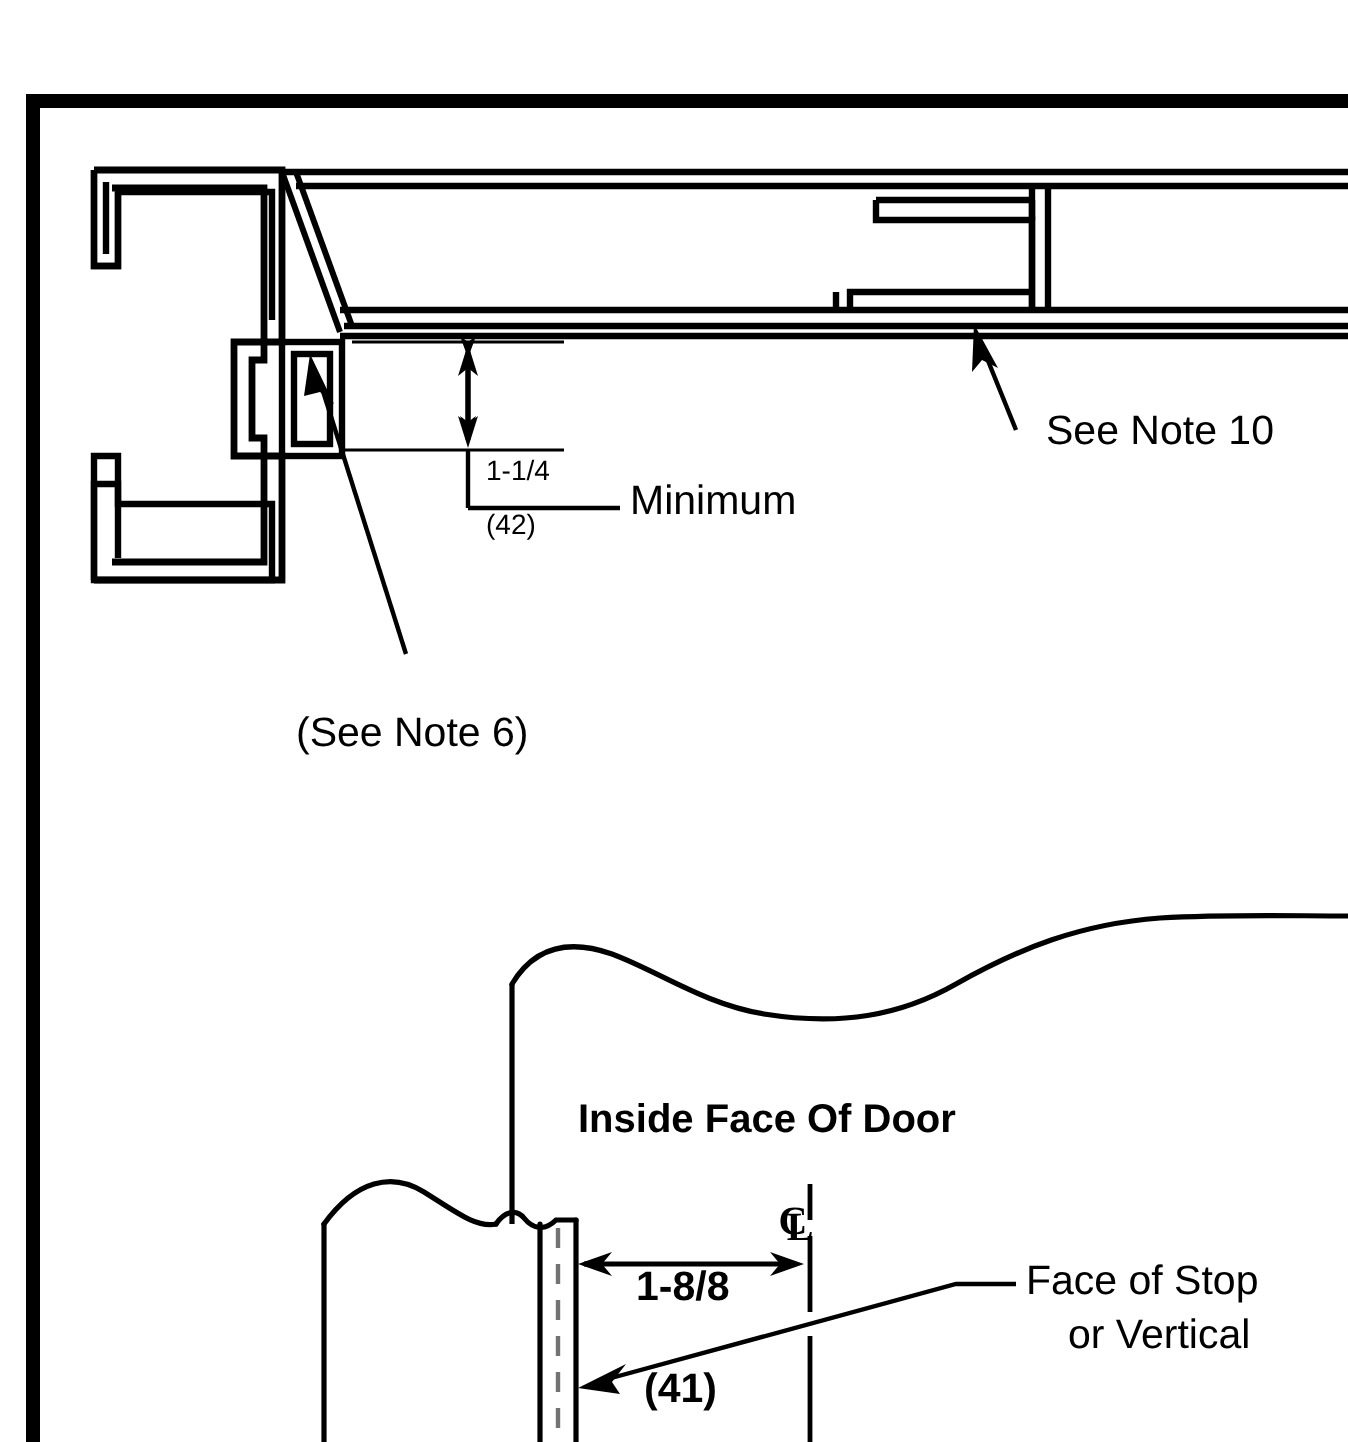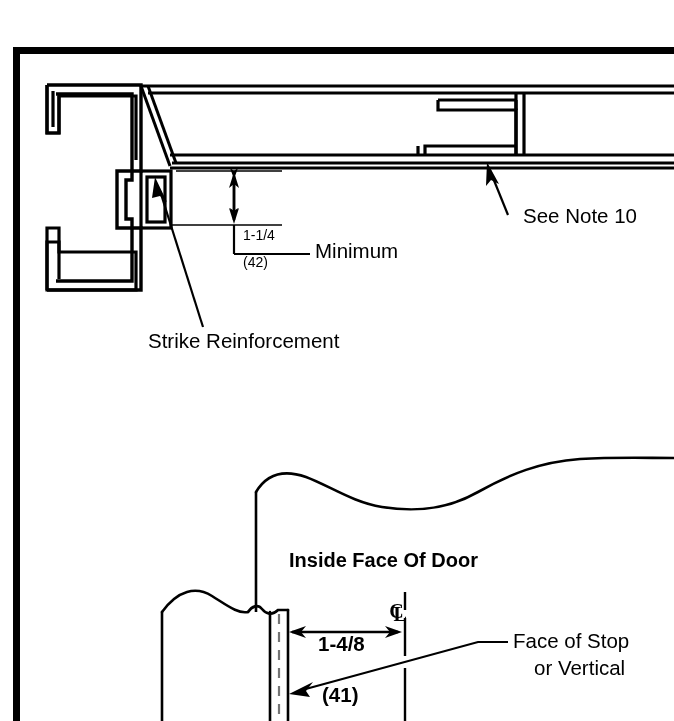--- a/index.html
+++ b/index.html
@@ -231,32 +231,32 @@
   </svg>
 
   <div class="lbl lbl-reg sz-note" style="left:523px; top:205px;">See Note 10</div>
 
   <div class="lbl lbl-reg sz-dimtop" style="left:243px; top:228px;">1-1/4</div>
 
   <div class="lbl lbl-reg sz-dimtop" style="left:243px; top:255px;">(42)</div>
 
   <div class="lbl lbl-reg sz-note" style="left:315px; top:240px;text-align:right;">Minimum</div>
 
-  <div class="lbl lbl-reg sz-note" style="left:148px; top:330px;">Strike Reinforcement</div>
-
+
+  <div class="lbl lbl-reg sz-note" style="left:148px; top:356px;">(See Note 6)</div>
 
   <div class="lbl lbl-bold sz-head" style="left:289px; top:522px;">Inside Face Of Door</div>
 
   <div class="lbl lbl-bold sz-head" style="left:390px; top:574px;">
     <span class="cl-glyph">
       <span class="cl-c">C</span><span class="cl-l">L</span>
     </span>
   </div>
 
-  <div class="lbl lbl-bold sz-dim" style="left:318px; top:605px;">1-4/8</div>
+  <div class="lbl lbl-bold sz-dim" style="left:318px; top:605px;">1-8/8</div>
 
   <div class="lbl lbl-bold sz-dim" style="left:322px; top:656px;">(41)</div>
 
   <div class="lbl lbl-reg sz-note" style="left:513px; top:630px;">Face of Stop</div>
 
   <div class="lbl lbl-reg sz-note" style="left:534px; top:657px;">or Vertical</div>
 
 </div>
 
 </body></html>

